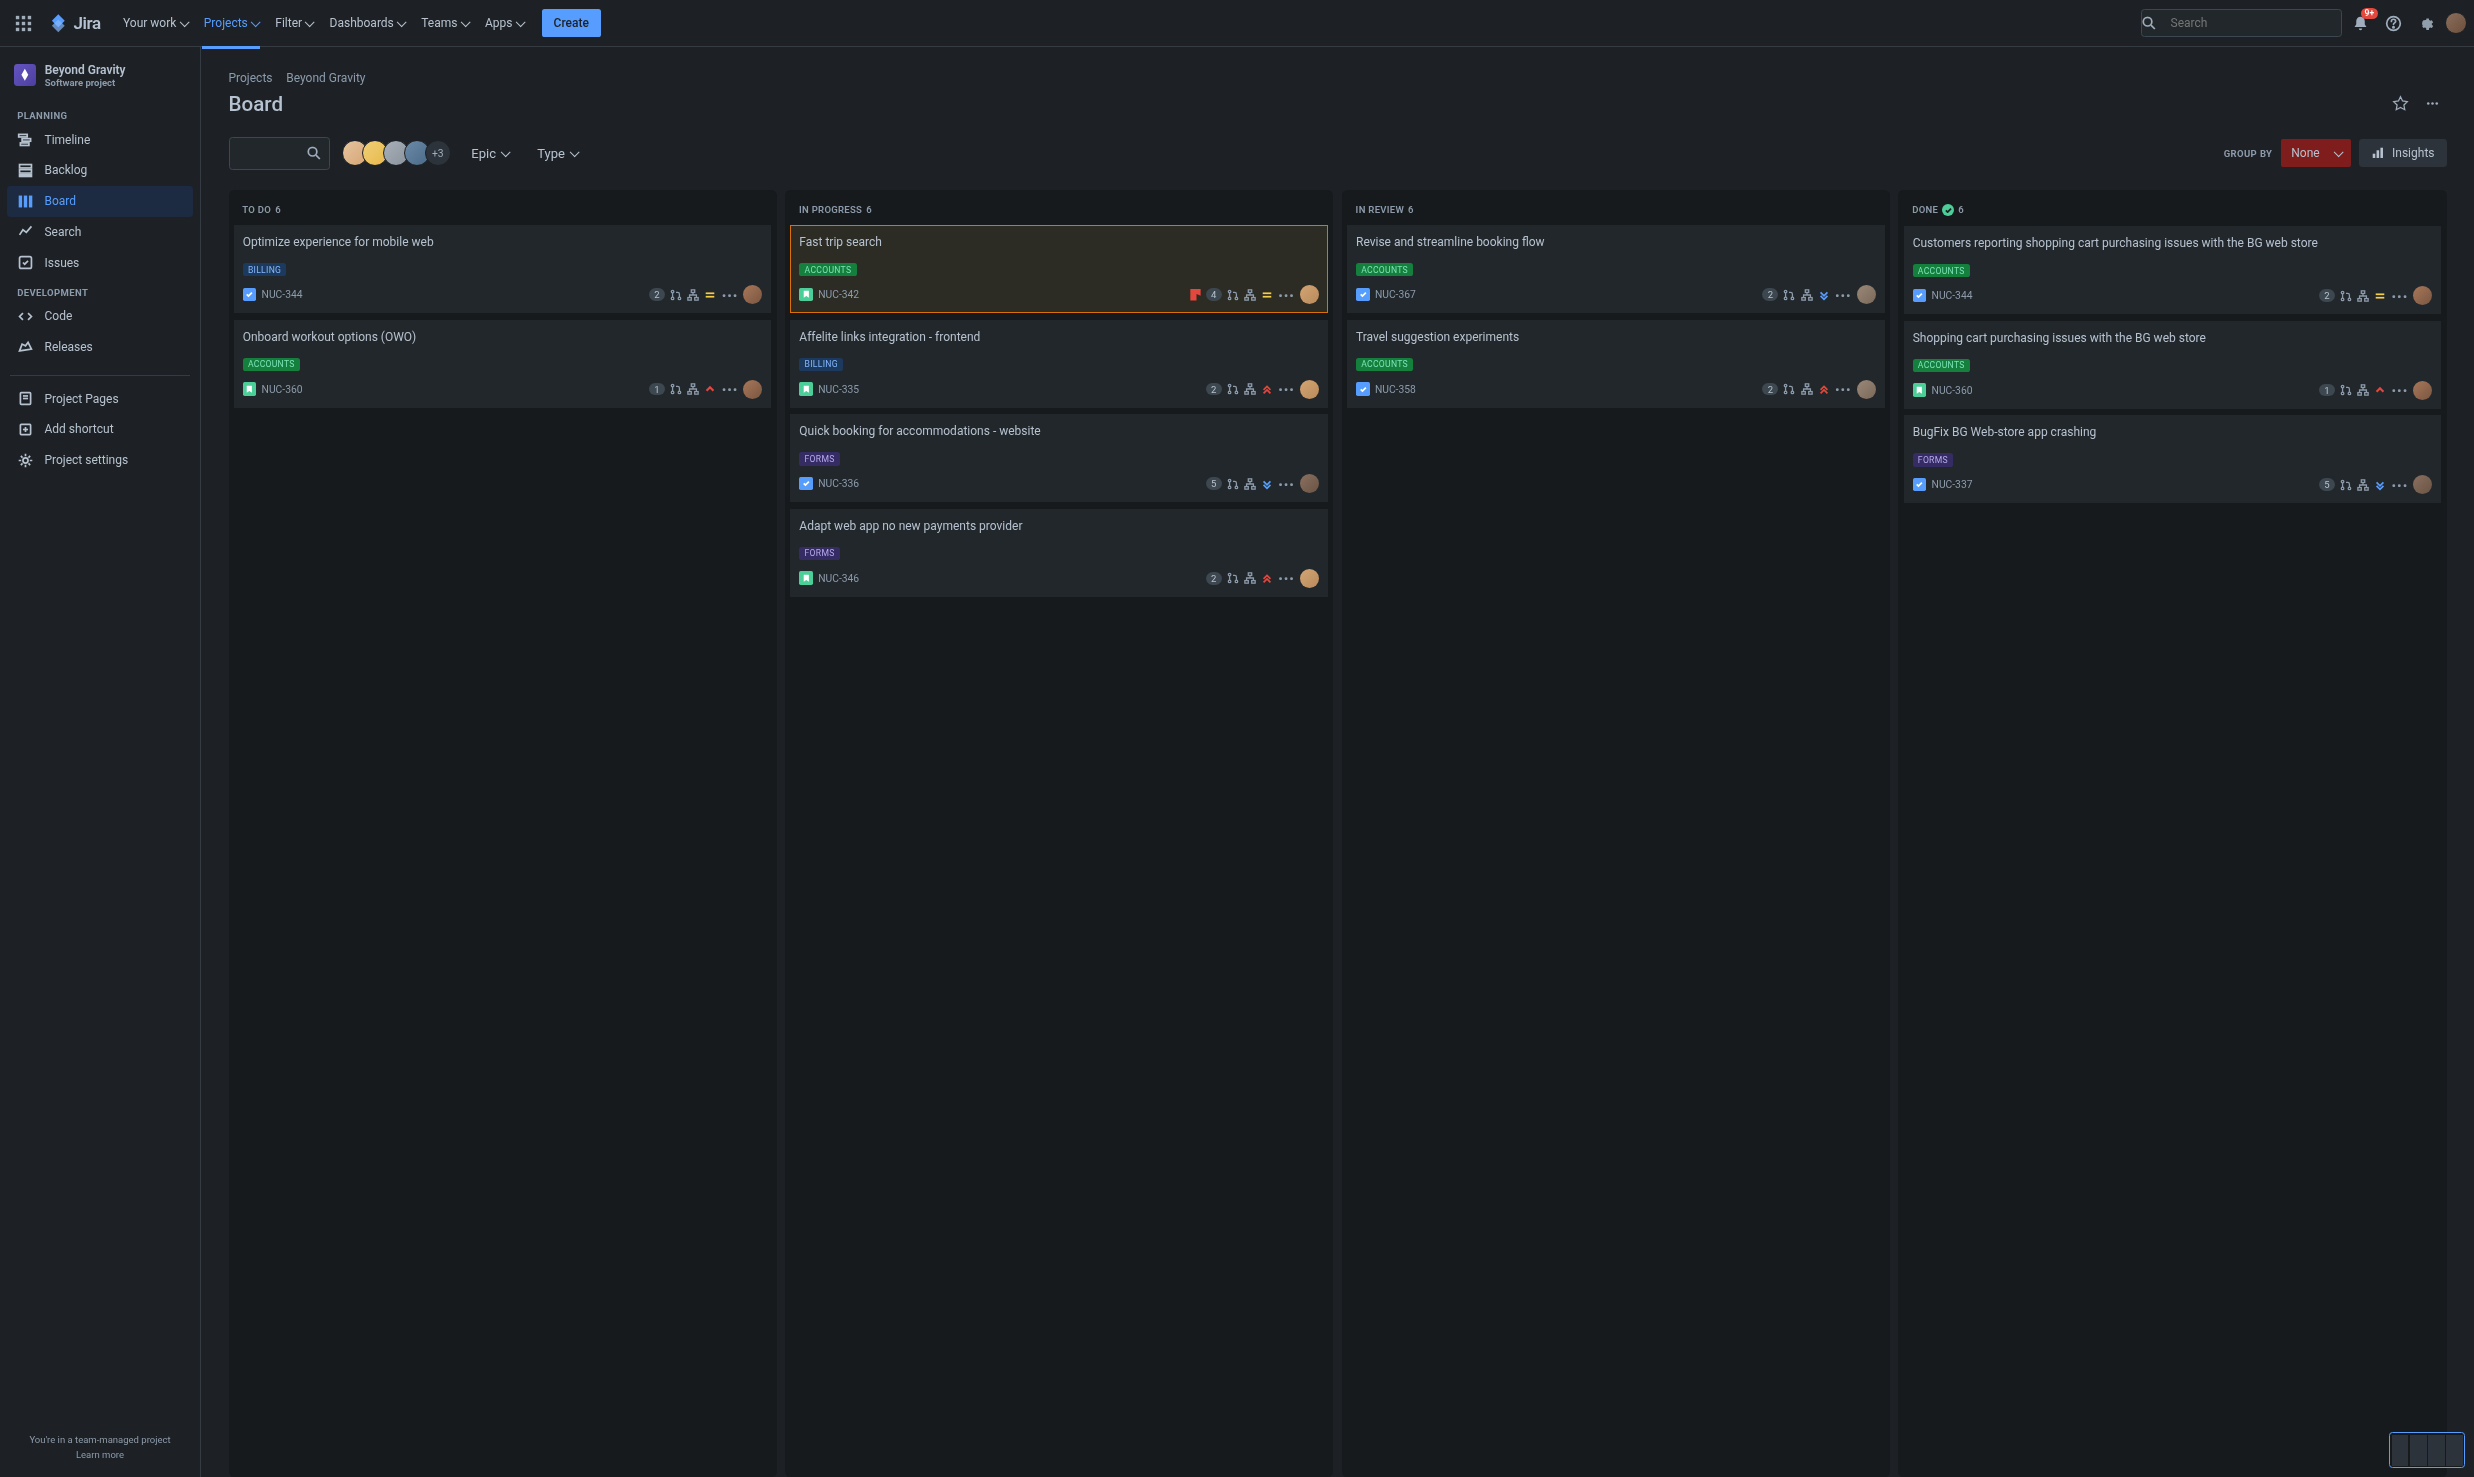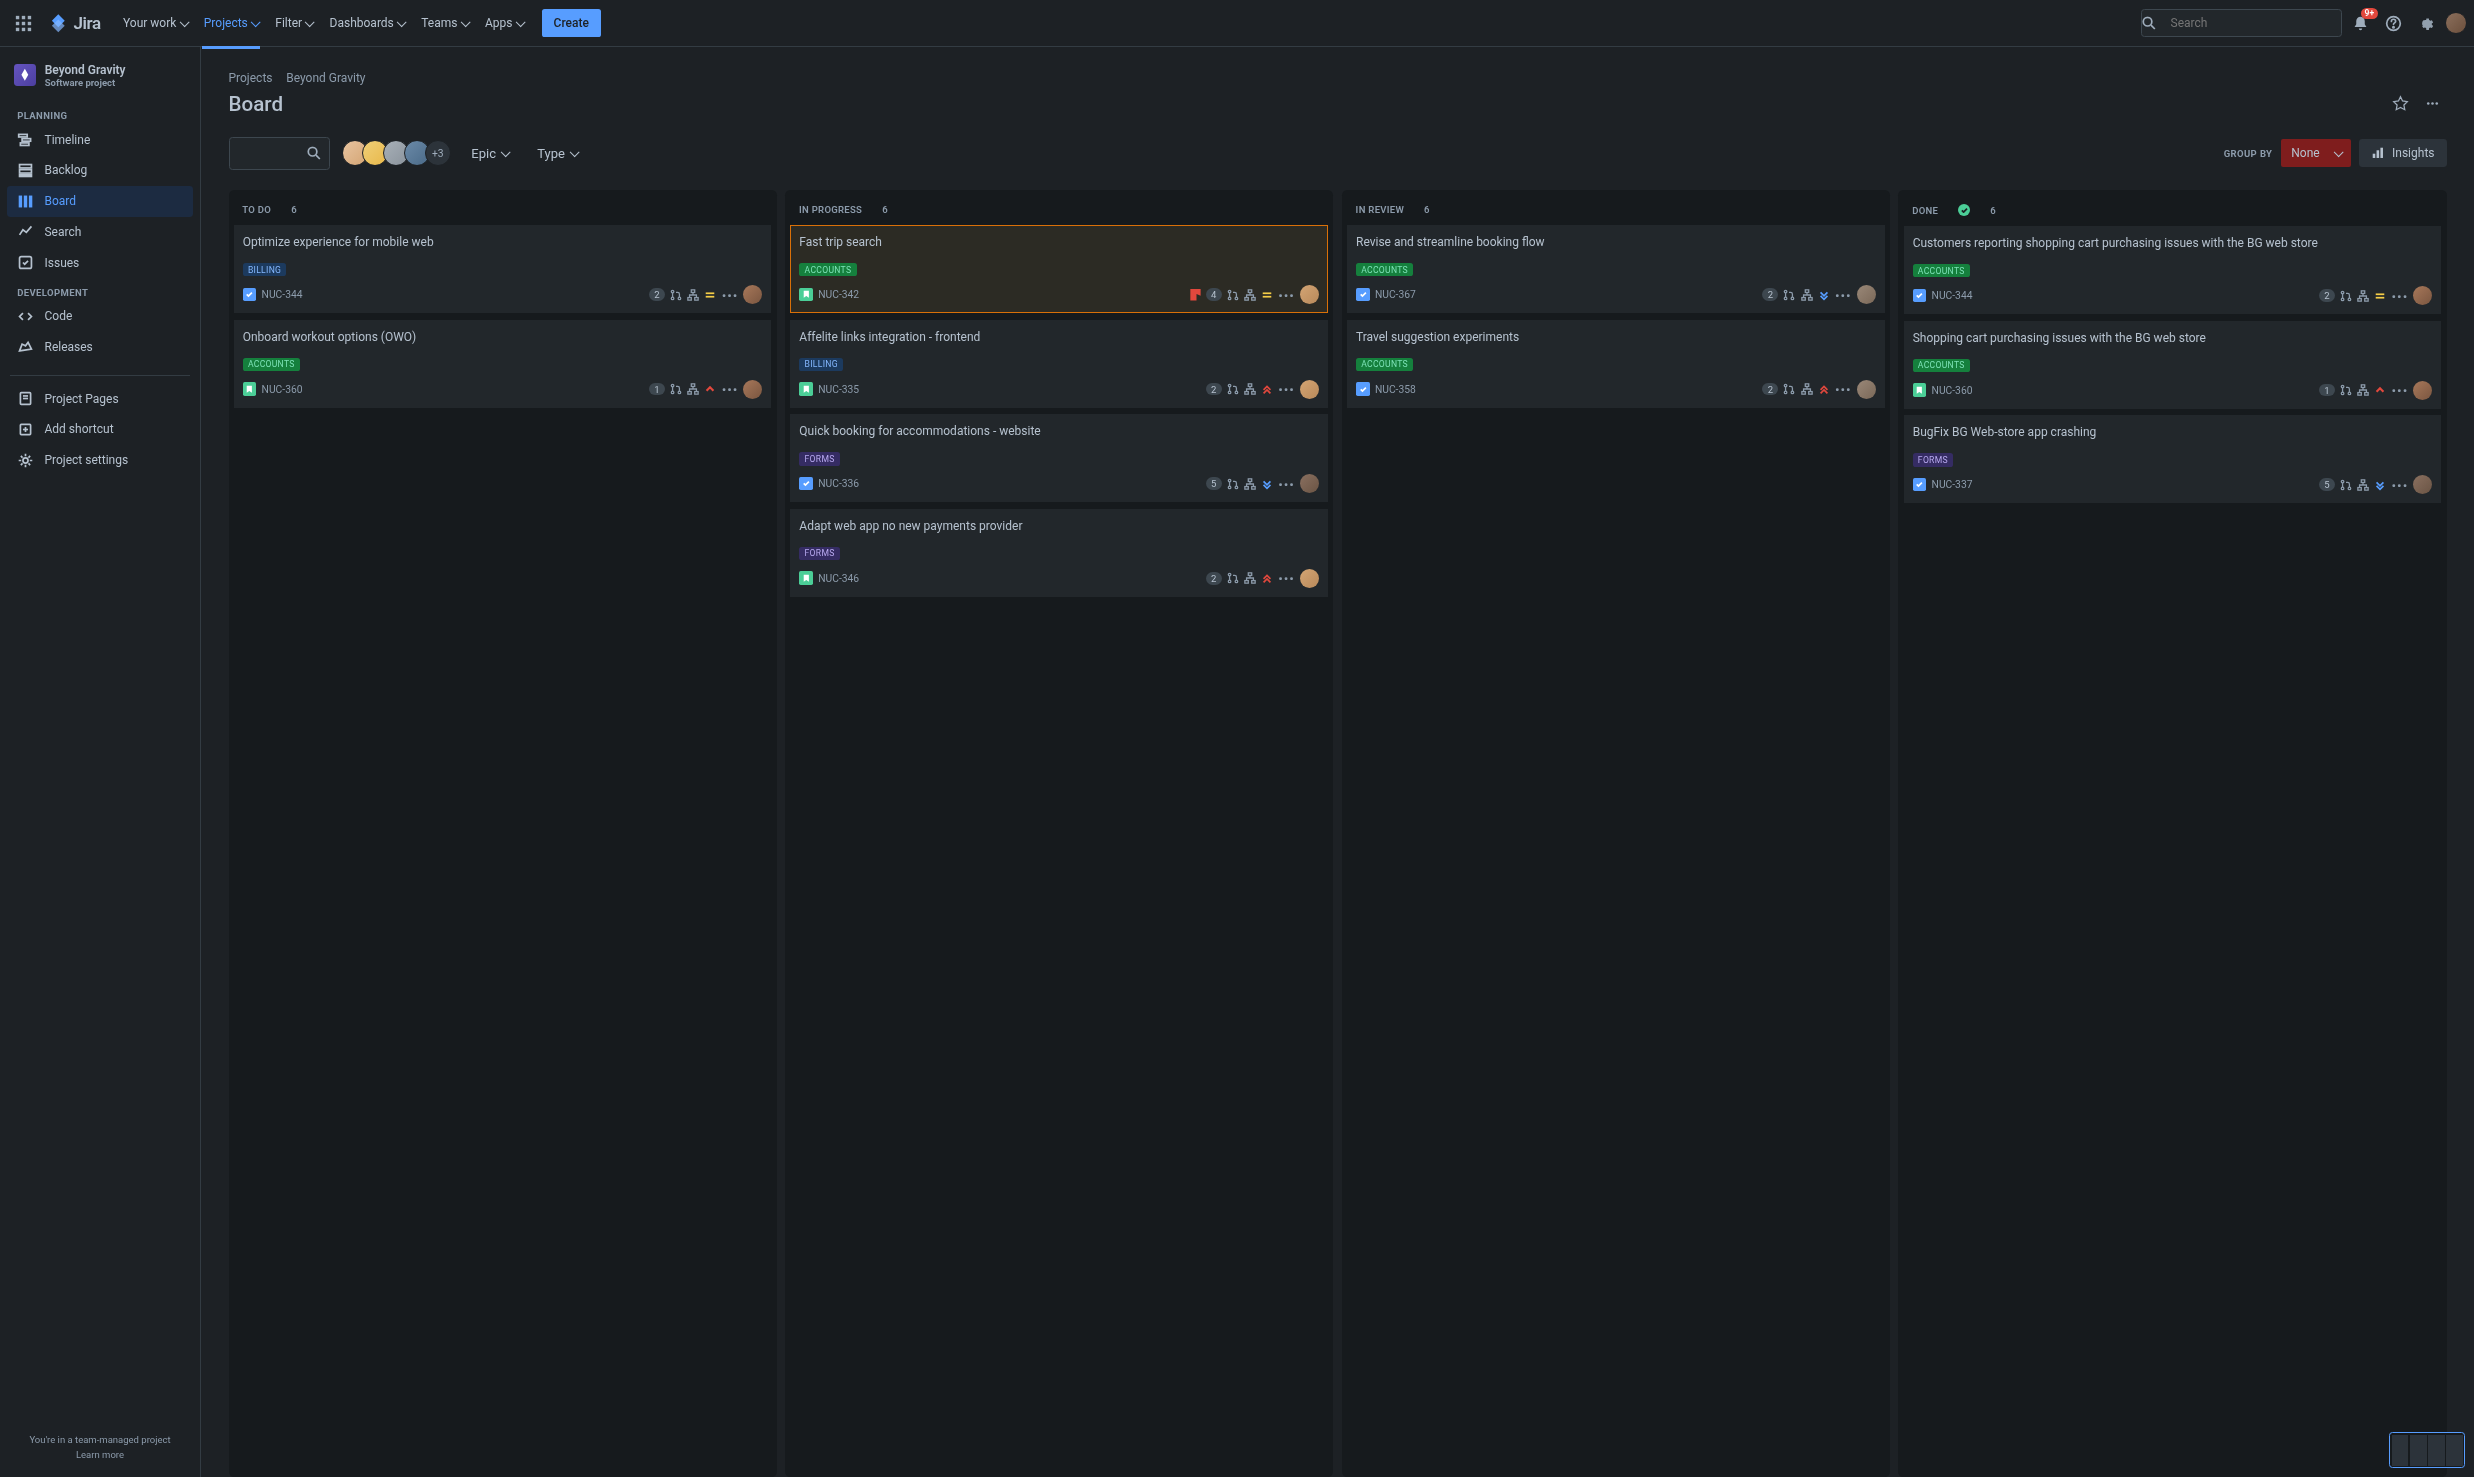--- a/index.html
+++ b/index.html
@@ -53,21 +53,21 @@
 .av3 { background: linear-gradient(135deg, #a8b0b8, #8a939c); }
 .av4 { background: linear-gradient(135deg, #6b8aa8, #4a6a88); }
 .more-av { width: 26px; height: 26px; border-radius: 50%; background: #2c333a; border: 1.7px solid #1d2125; margin-left: -5.2px; display: flex; align-items: center; justify-content: center; font-size: 10.3px; color: #9fadbc; }
 .filter-btn { background: transparent; border: none; color: #b6c2cf; font-size: 13px; padding: 6.9px 8.6px; cursor: pointer; display: flex; align-items: center; gap: 5.2px; border-radius: 3.4px; }
 .filters-right { margin-left: auto; display: flex; align-items: center; gap: 8.6px; }
 .group-label { font-size: 9.5px; font-weight: 700; color: #8c9bab; letter-spacing: 0.4px; }
 .none-btn { background: #7f1d1d; border: none; color: #b6c2cf; padding: 6.9px 10.3px; border-radius: 2px; font-size: 12px; cursor: pointer; display: flex; align-items: center; gap: 14px; }
 .insights-btn { background: #2c333a; border: none; color: #b6c2cf; padding: 6.9px 12px; border-radius: 3.4px; font-size: 12px; cursor: pointer; display: flex; align-items: center; gap: 6.9px; }
 .board-cols { display: flex; gap: 8.6px; margin-top: 20.6px; flex: 1; overflow: hidden; }
 .col { flex: 1; min-width: 0; background: #161a1d; border-radius: 5.2px; padding: 5.2px 5.2px 6.9px; display: flex; flex-direction: column; }
-.col-header { display: flex; align-items: flex-end; gap: 20px; padding: 8.6px 8.6px 10.3px; font-size: 9.5px; font-weight: 600; color: #8c9bab; letter-spacing: 0.3px; }
+.col-header { display: flex; align-items: flex-start; gap: 4px; padding: 8.6px 8.6px 10.3px; font-size: 9.5px; font-weight: 600; color: #8c9bab; letter-spacing: 0.3px; }
 .col-count { font-size: 9.5px; }
 .check-icon { width: 12px; height: 12px; background: #4bce97; border-radius: 50%; display: inline-flex; align-items: center; justify-content: center; }
 .cards { display: flex; flex-direction: column; gap: 6.9px; overflow-y: auto; }
 .card { background: #22272b; border-radius: 0; padding: 8px; cursor: pointer; border: 0.9px solid transparent; }
 .card.highlight { border: 0.9px solid #d97008; background: #2c2b24; }
 .card-title { font-size: 12px; color: #b6c2cf; line-height: 1.4; margin-bottom: 8.6px; }
 .tag { display: inline-block; padding: 1.7px 5.2px; font-size: 8.6px; font-weight: 400; border-radius: 2.6px; margin-bottom: 8.6px; letter-spacing: 0.3px; }
 .tag.billing { background: #1c3a5e; color: #85b8ff; }
 .tag.accounts { background: #15803d; color: #7ee2b8; }
 .tag.forms { background: #352c63; color: #b8a9f0; }

